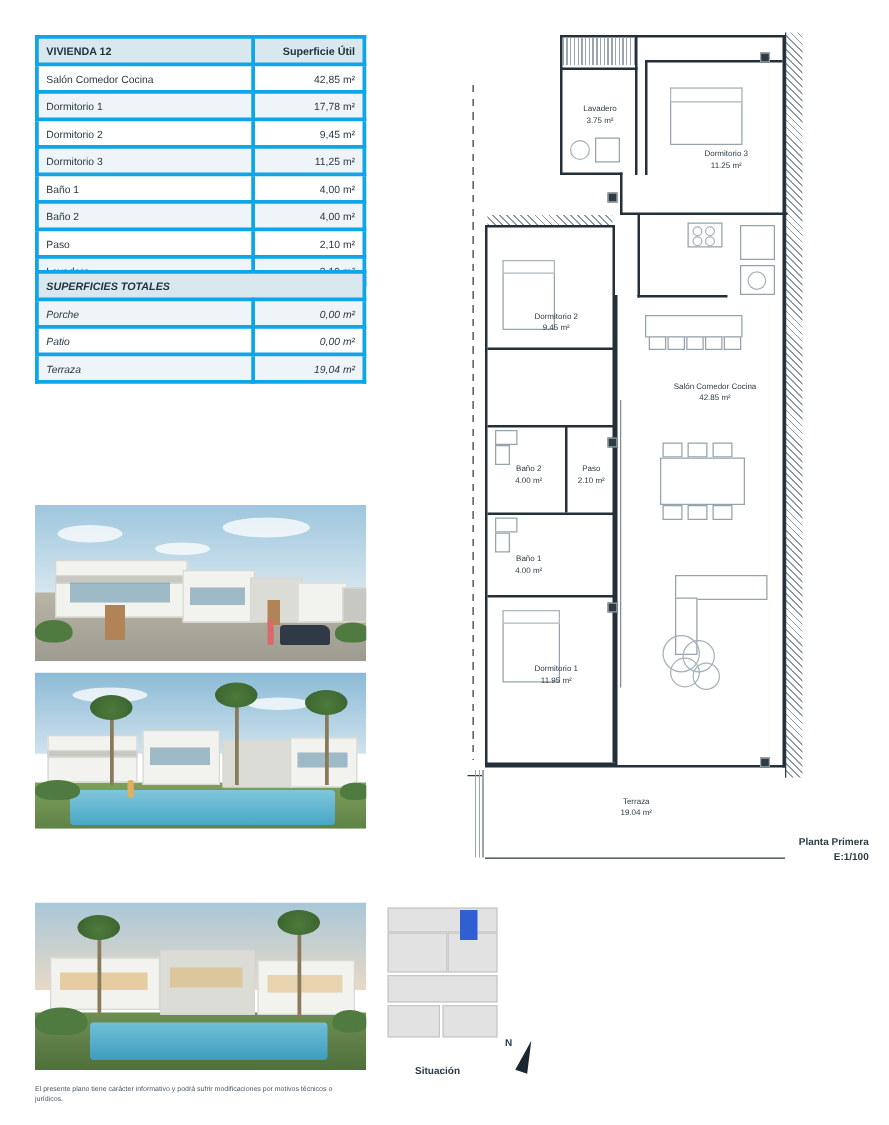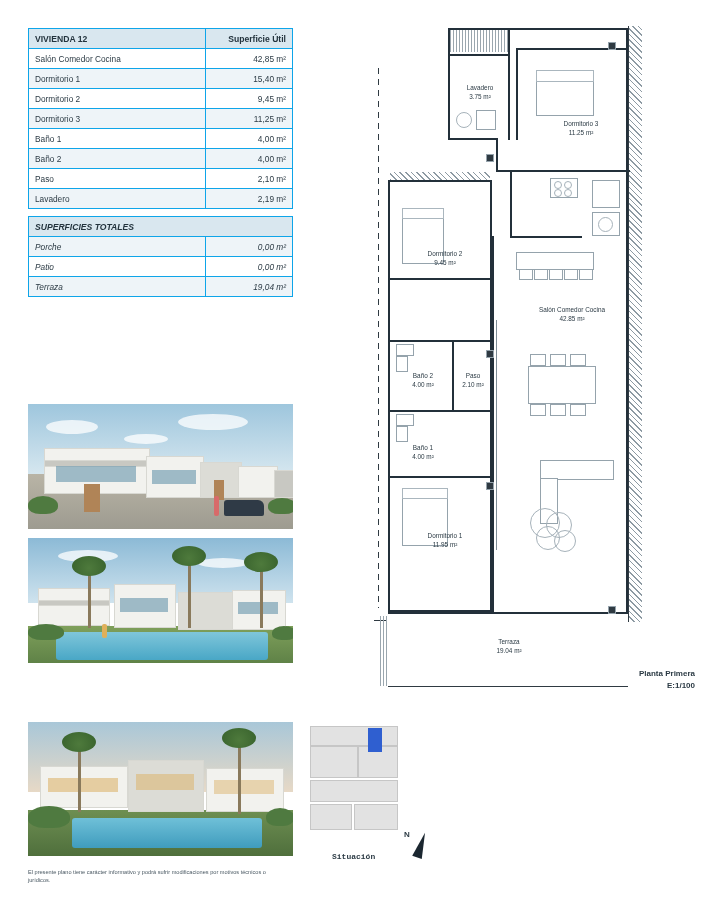--- a/index.html
+++ b/index.html
@@ -26,21 +26,21 @@
     position: absolute;
     left: 28px;
     width: 265px;
   }
   table.spec {
     border-collapse: collapse;
     width: 100%;
     font-size: 8.3px;
   }
   table.spec td {
-    border: 1px solid #0ea5e9;
+    border: 3px solid #0ea5e9;
     padding: 4px 6px 4px 6px;
     height: 11px;
     background: #ffffff;
   }
   table.spec tr.alt td {
     background: #eef4f8;
   }
   table.spec td.val {
     text-align: right;
     width: 74px;
@@ -179,21 +179,20 @@
     height: 125px;
   }
   .plotrow { position:absolute; background:#e2e2e2; border:1px solid #c6c6c6; }
   .plot-hl { position:absolute; background:#2f5fd0; }
   .situ-label {
     position:absolute;
     left: 332px;
     top: 852px;
     font-size: 8px;
     font-weight: bold;
-    font-family: Liberation Mono, monospace;
   }
   .north {
     position: absolute;
     left: 404px;
     top: 830px;
     font-size: 8px;
     font-weight: bold;
   }
   .north-arrow {
     position:absolute;
@@ -231,21 +230,21 @@
           <tr class="head">
         <td>VIVIENDA 12</td>
         <td class="val">Superficie Útil</td>
       </tr>
       <tr>
         <td>Salón Comedor Cocina</td>
         <td class="val">42,85 m²</td>
       </tr>
       <tr class="alt">
         <td>Dormitorio 1</td>
-        <td class="val">15,40 m²</td>
+        <td class="val">17,78 m²</td>
       </tr>
       <tr>
         <td>Dormitorio 2</td>
         <td class="val">9,45 m²</td>
       </tr>
       <tr class="alt">
         <td>Dormitorio 3</td>
         <td class="val">11,25 m²</td>
       </tr>
       <tr>

